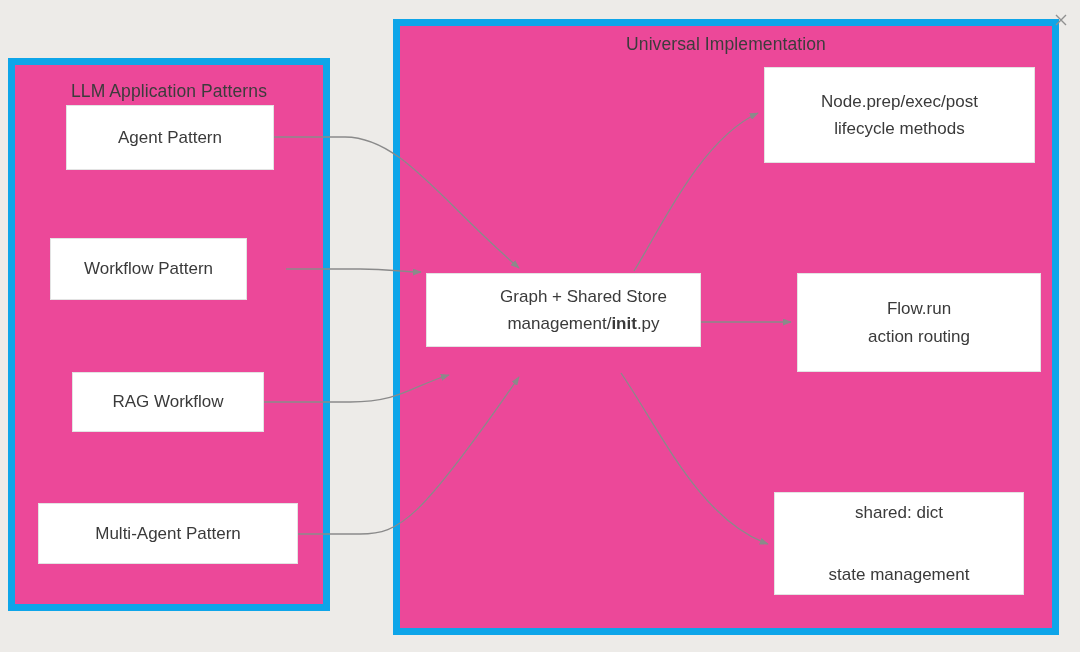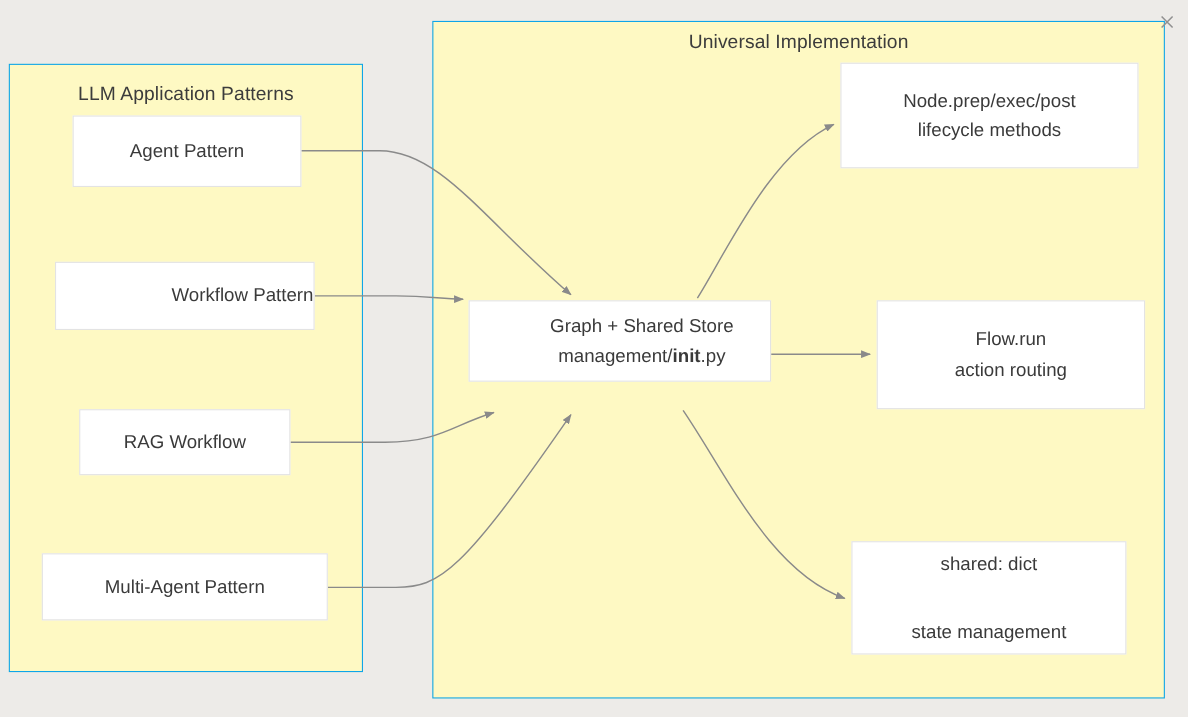--- a/index.html
+++ b/index.html
@@ -16,22 +16,22 @@
     color: #3d3d3d;
   }
   #canvas {
     position: absolute;
     left: 0; top: 0;
     width: 1080px;
     height: 652px;
   }
   .group-box {
     position: absolute;
-    background: #fef9c3;
-    border: 1px solid #0ea5e9;
+    background: #ec4899;
+    border: 7px solid #0ea5e9;
     box-sizing: border-box;
   }
   #group-left {
     left: 8px;
     top: 58px;
     width: 322px;
     height: 553px;
   }
   #group-right {
     left: 393px;
@@ -61,26 +61,26 @@
     justify-content: center;
     text-align: center;
     font-size: 17px;
     color: #3a3a3a;
     line-height: 1.5;
     z-index: 3;
   }
   .node .line2 { margin-top: 2px; }
 
   #node-agent      { left: 66px;  top: 105px; width: 208px; height: 65px; }
-  #node-workflow   { left: 50px;  top: 238px; width: 236px; height: 62px; align-items: flex-end; }
+  #node-workflow   { left: 50px;  top: 238px; width: 197px; height: 62px; }
   #node-rag        { left: 72px;  top: 372px; width: 192px; height: 60px; }
   #node-multiagent { left: 38px;  top: 503px; width: 260px; height: 61px; }
 
   #node-core       { left: 426px; top: 273px; width: 275px; height: 74px; padding-left: 40px; }
-  #node-lifecycle  { left: 764px; top: 57px;  width: 271px; height: 96px; }
+  #node-lifecycle  { left: 764px; top: 67px;  width: 271px; height: 96px; }
   #node-flowrun    { left: 797px; top: 273px; width: 244px; height: 99px; }
   #node-shared     { left: 774px; top: 492px; width: 250px; height: 103px; gap: 35px; }
 
   #svg-arrows {
     position: absolute;
     left: 0; top: 0;
     width: 1080px;
     height: 652px;
     z-index: 2;
     pointer-events: none;

